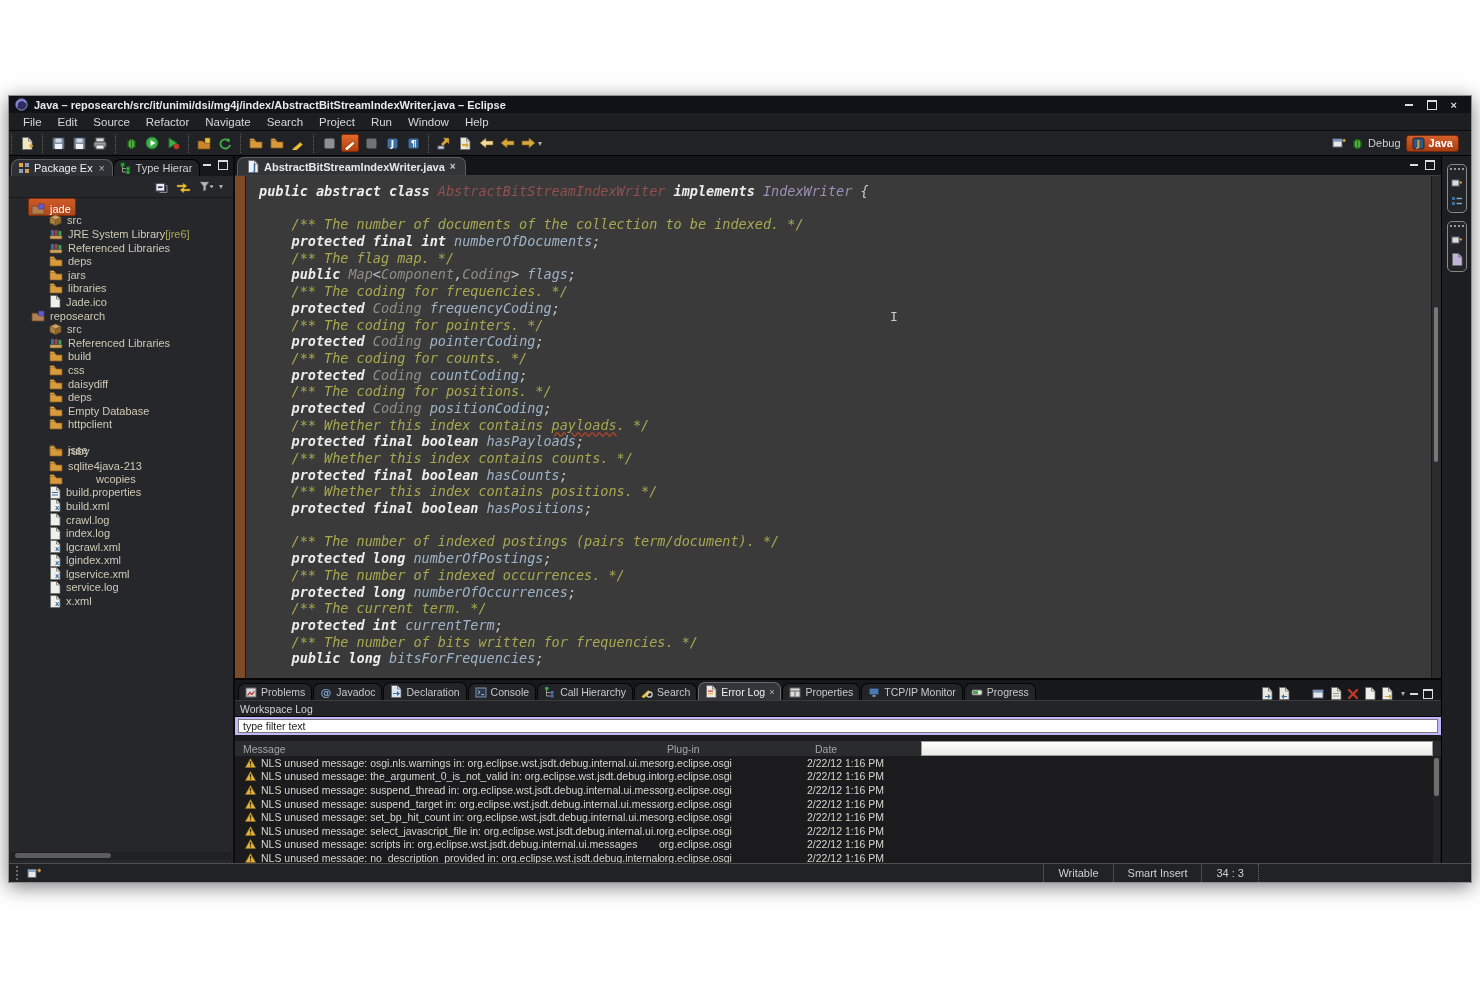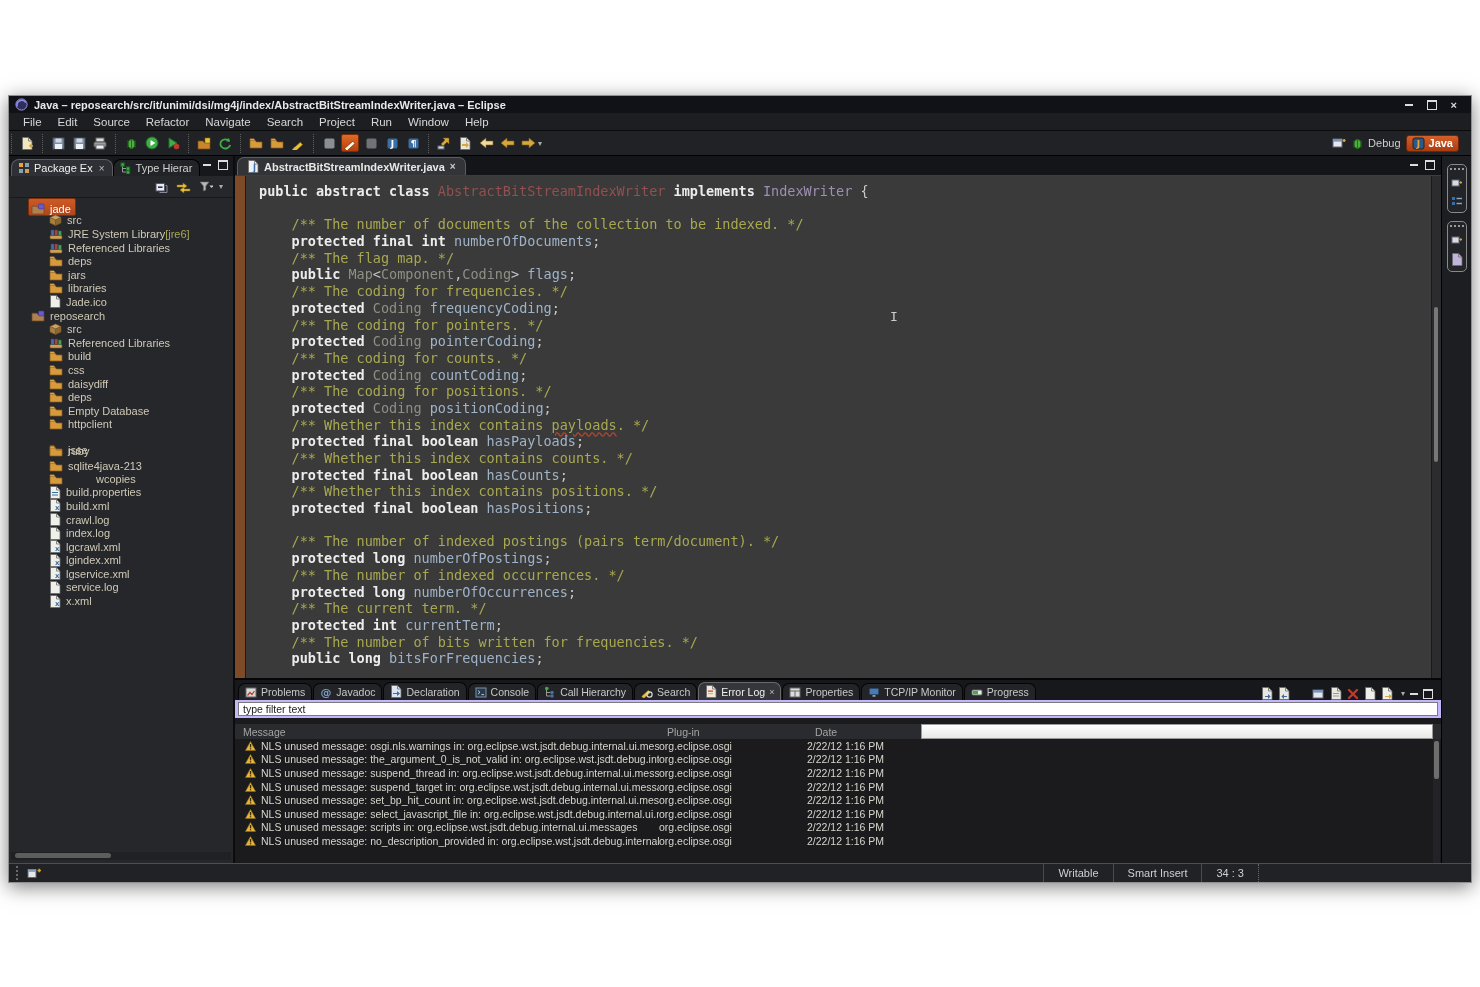--- a/index.html
+++ b/index.html
@@ -45,21 +45,21 @@
   .treehsb .thumb{position:absolute;left:4px;top:1px;width:96px;height:5px;background:#5d5d5d;border-radius:3px;}
   
   .centercol{flex:1;display:flex;flex-direction:column;min-width:0;}
   .edtabs{height:19px;background:#141518;display:flex;align-items:flex-end;padding-left:2px;border-bottom:1px solid #3d3d3d;position:relative;flex:0 0 auto;}
   .edtab{display:flex;align-items:center;gap:5px;font-size:11px;font-weight:bold;color:#e8e8e8;padding:2px 9px;border:1px solid #5c5c5c;border-bottom:none;border-radius:7px 7px 0 0;background:#333438;}
   .edtab .cx{font-size:10px;color:#ccc;}
   .edmini{position:absolute;right:6px;top:4px;display:flex;gap:7px;align-items:center;}
   .editor{flex:1;display:flex;min-height:0;background:#3a3a3a;position:relative;}
   .gutter{width:10px;flex:0 0 auto;background:#7e4b28;border-right:1px solid #27180c;background-image:repeating-linear-gradient(180deg,#855030 0 3px,#7745233px 6px);}
   .code{flex:1;padding:7px 0 0 13px;font-family:"DejaVu Sans Mono","Liberation Mono",monospace;font-size:13.5px;line-height:16.7px;white-space:pre;overflow:hidden;color:#c8c8c8;}
-  .cl{height:16.7px;}
+  .cl{height:16.7px;font-style:italic;}
   .tok.kw{color:#ececec;font-weight:bold;}
   .tok.cls{color:#925050;}
   .tok.itf{color:#9d8fb5;}
   .tok.com{color:#a8a851;}
   .tok.fld{color:#9fb3c8;}
   .tok.typ{color:#8f8f85;}
   .tok.pln{color:#c8c8c8;}
   .sq{text-decoration:underline;text-decoration-style:wavy;text-decoration-color:#b5452a;text-underline-offset:2px;}
   .vsb{width:9px;flex:0 0 auto;background:#2c2c2e;border-left:1px solid #1a1a1a;position:relative;}
   .vsb .thumb{position:absolute;left:2px;top:26%;width:4px;height:31%;background:#787878;border-radius:2px;}
@@ -895,20 +895,23 @@
                     <path d="M7.5 .5v3.5H11" fill="none" stroke="#6a6a6a" stroke-width=".8"></path>
                     <path d="M4 9h4V7l3 2.4L8 12v-2H4z" fill="#d8a73c"></path>
                   </svg>
                 </span>
                 <span></span>
               <span class="caret">▾</span>
               <span class="minbar"></span>
               <span class="maxbox"></span>
             </span>
           </div>
+          <div class="wslog">
+            <span>Workspace Log</span>
+          </div>
           <div class="filterrow">
             <input type="text" value="type filter text" style="">
           </div>
           <div class="tspacer"></div>
           <div class="thead">
             <div class="thc c1">Message</div>
             <div class="thc c2">Plug-in</div>
             <div class="thc c3">Date</div>
             <div class="thwhite"></div>
             <div class="thsb"></div>

